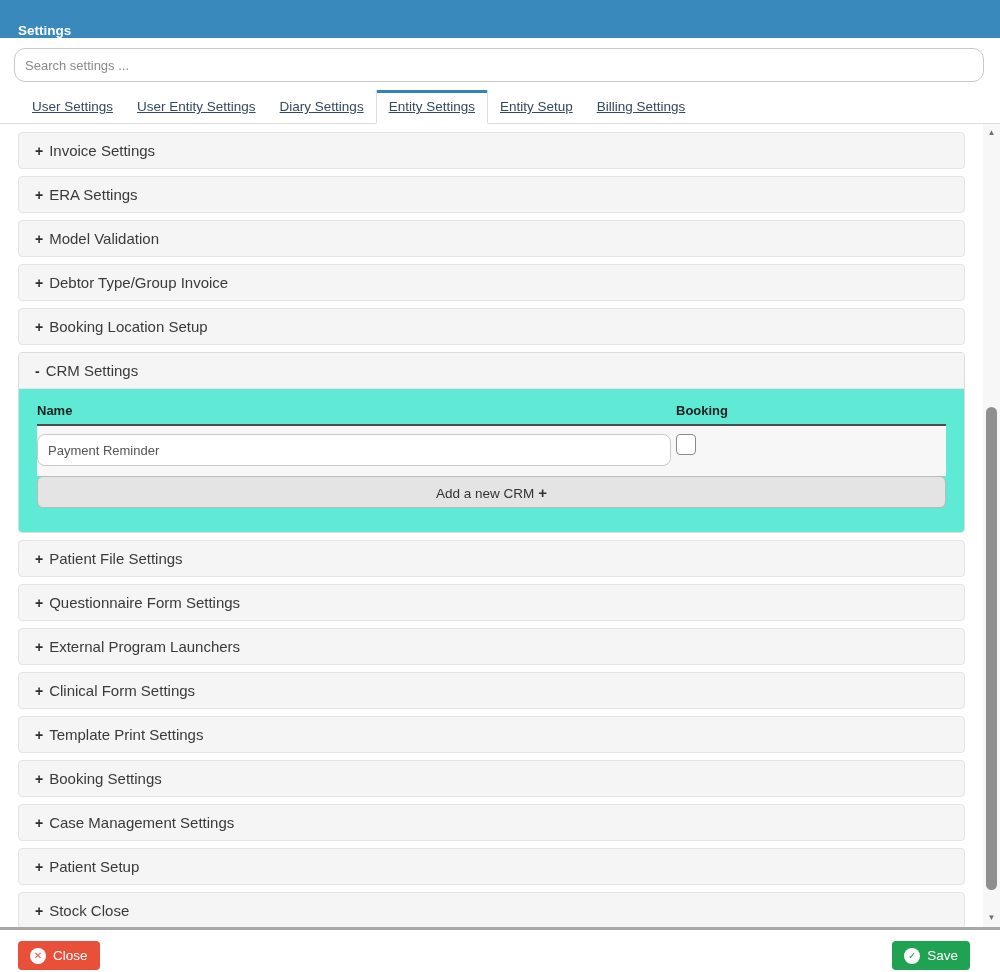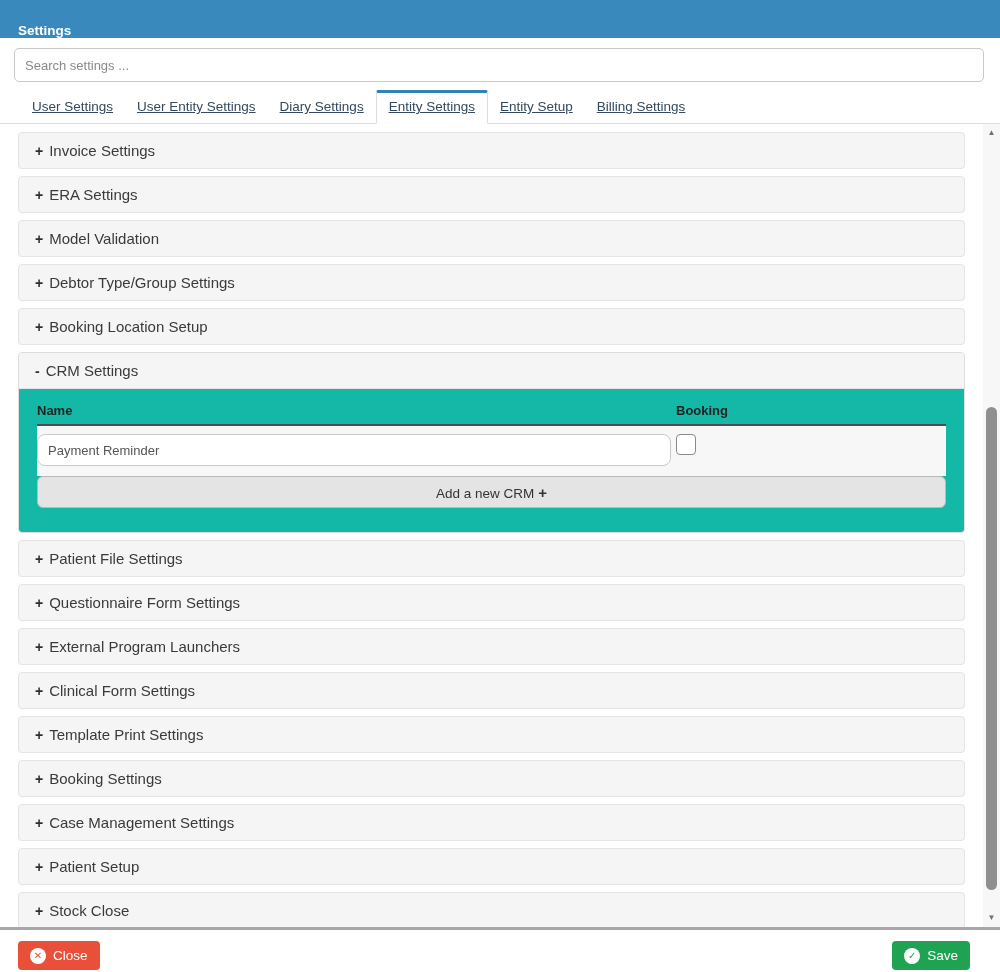--- a/index.html
+++ b/index.html
@@ -5,21 +5,21 @@
   * { margin:0; padding:0; box-sizing:border-box; }
   html,body { width:1000px; height:972px; overflow:hidden; background:#fff;
     font-family:"Liberation Sans","DejaVu Sans",sans-serif; }
 
   
   .titlebar { height:38px; background:#3a89bc; color:#fff; display:flex; align-items:flex-end;
     padding-left:18px; font-size:13.5px; font-weight:bold; }
 
   
   .search-wrap { padding:10px 16px 4px 14px; background:#fff; }
-  .search-input { width:100%; height:34px; border:1px solid #c9c9c9; border-radius:5px;
+  .search-input { width:100%; height:34px; border:1px solid #c9c9c9; border-radius:11px;
     padding:0 10px; font-size:13px; color:#333; outline:none;
     font-family:"Liberation Sans","DejaVu Sans",sans-serif; }
   .search-input::placeholder { color:#8a8a8a; }
 
   
   .tabbar { display:flex; align-items:flex-end; padding-left:20px; border-bottom:1px solid #ddd;
     margin-top:4px; background:#fff; }
   .tab { padding:8px 12px 9px 12px; font-size:13.5px; color:#34495e; cursor:pointer; white-space:nowrap;text-decoration:underline; }
   .tab.active { background:#fff; border:1px solid #ddd; border-top:3px solid #3383b5;
     border-bottom:1px solid #fff; margin-bottom:-1px; padding-top:6px; border-radius:2px 2px 0 0; }
@@ -29,21 +29,21 @@
     border-bottom:3px solid #a8a8a8; background:#fff; }
   .panel-list { padding:8px 35px 0 18px; }
 
   .panel { background:#f5f5f5; border:1px solid #e4e4e4; border-radius:4px; margin-bottom:7px;
     padding:9px 16px; font-size:15px; color:#3a3a3a; display:flex; align-items:center; cursor:pointer; }
   .expand-sym { font-weight:bold; font-size:14px; margin-right:6px; color:#2e2e2e; }
 
   .panel-expanded { border:1px solid #ddd; border-radius:4px; margin-bottom:7px; overflow:hidden; }
   .panel-expanded .panel-header { background:#f5f5f5; border-bottom:1px solid #e4e4e4;
     padding:9px 16px; font-size:15px; color:#3a3a3a; display:flex; align-items:center; cursor:pointer; }
-  .panel-body { background:#14b8a6; padding:14px 18px 24px 18px; }
+  .panel-body { background:#5eead4; padding:14px 18px 24px 18px; }
 
   
   .crm-header-row { display:flex; padding-bottom:6px; border-bottom:2px solid #4d4d4d; }
   .col-name { width:639px; font-size:13px; font-weight:bold; color:#222; }
   .col-disabled { font-size:13px; font-weight:bold; color:#222; }
   .crm-row { display:flex; align-items:flex-start; background:#f7f7f7; padding:8px 0 10px 0; }
   .crm-name-input { width:634px; height:32px; border:1px solid #c9c9c9; border-radius:8px;
     padding:0 10px; font-size:13px; color:#555; background:#fff; outline:none;
     font-family:"Liberation Sans","DejaVu Sans",sans-serif; }
   .crm-checkbox { width:20px; height:21px; border:1px solid #8a8a8a; border-radius:4px;
@@ -104,21 +104,21 @@
     <div class="panel">
       <span class="expand-sym">+</span>
       <span>ERA Settings</span>
     </div>
     <div class="panel">
       <span class="expand-sym">+</span>
       <span>Model Validation</span>
     </div>
     <div class="panel">
       <span class="expand-sym">+</span>
-      <span>Debtor Type/Group Settings</span>
+      <span>Debtor Type/Group Invoice</span>
     </div>
     <div class="panel">
       <span class="expand-sym">+</span>
       <span>Booking Location Setup</span>
     </div>
 
     <div class="panel-expanded">
       <div class="panel-header">
         <span class="expand-sym">-</span>
         <span>CRM Settings</span>

